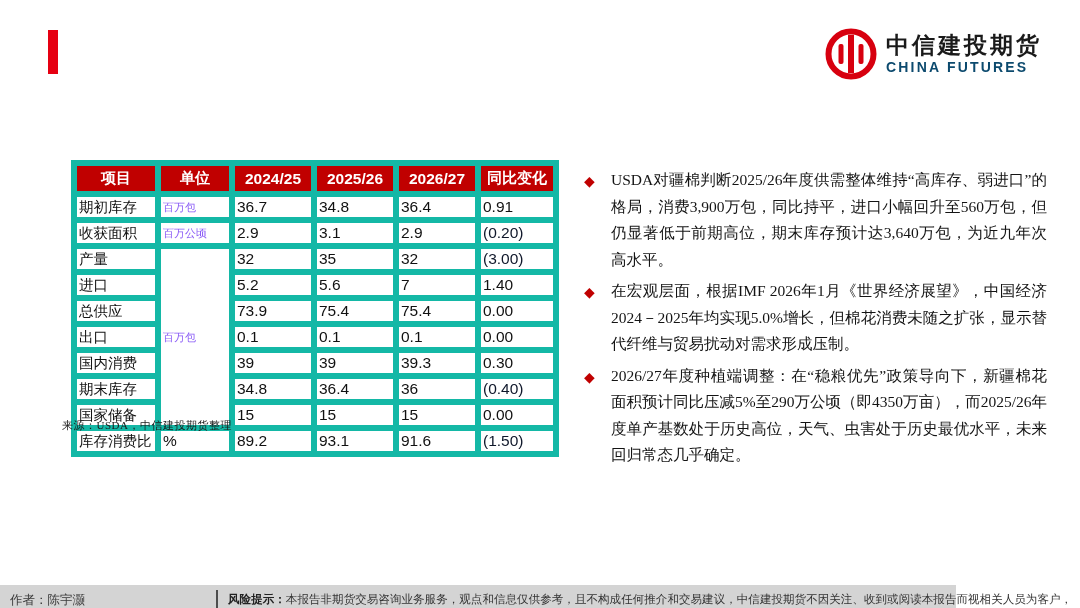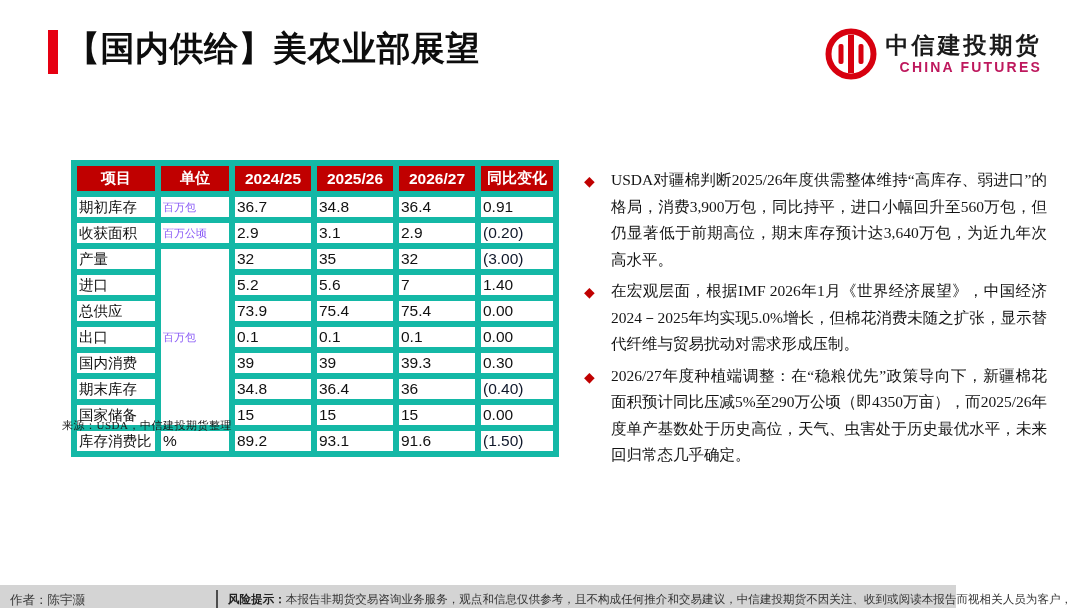--- a/index.html
+++ b/index.html
@@ -29,22 +29,22 @@
     position: absolute; right: 38px; top: 28px;
     display: flex; align-items: center; gap: 9px;
   }
   .logo-mark { width: 52px; height: 52px; display: block; }
   .logo-text { display: flex; flex-direction: column; line-height: 1.1; }
   .logo-cn {
     font-size: 23px; font-weight: bold; color: #1a1a1a;
     letter-spacing: 3px; white-space: nowrap;
   }
   .logo-en {
-    font-size: 14px; font-weight: bold; color: #be185d;
-    letter-spacing: 2.2px; white-space: nowrap; margin-top: 2px; margin-left: 14px;
+    font-size: 14px; font-weight: bold; color: #0c4a6e;
+    letter-spacing: 2.2px; white-space: nowrap; margin-top: 2px;
   }
 
   
   .data-table {
     position: absolute; left: 71px; top: 160px;
     border-collapse: collapse; table-layout: fixed;
   }
   .data-table th, .data-table td {
     border: 6px solid #14b8a6; 
     padding: 0 2px; overflow: hidden;
@@ -103,21 +103,20 @@
     text-align: justify;
   }
   .footer-risk b { color: #222; }
 </style>
 </head>
 <body>
 
 <div class="slide">
 
   <div class="accent-bar"></div>
-  <div class="page-title">【国内供给】美农业部展望</div>
 
   <div class="logo">
     <svg class="logo-mark" viewBox="0 0 52 52" xmlns="http://www.w3.org/2000/svg">
       <circle cx="26" cy="26" r="22.5" fill="none" stroke="#d7000f" stroke-width="6"></circle>
       <rect x="23" y="7" width="6" height="38" fill="#d7000f"></rect>
       <rect x="13.5" y="16" width="5" height="20" rx="2" fill="#d7000f"></rect>
       <rect x="33.5" y="16" width="5" height="20" rx="2" fill="#d7000f"></rect>
     </svg>
     <div class="logo-text">
       <span class="logo-cn">中信建投期货</span>

